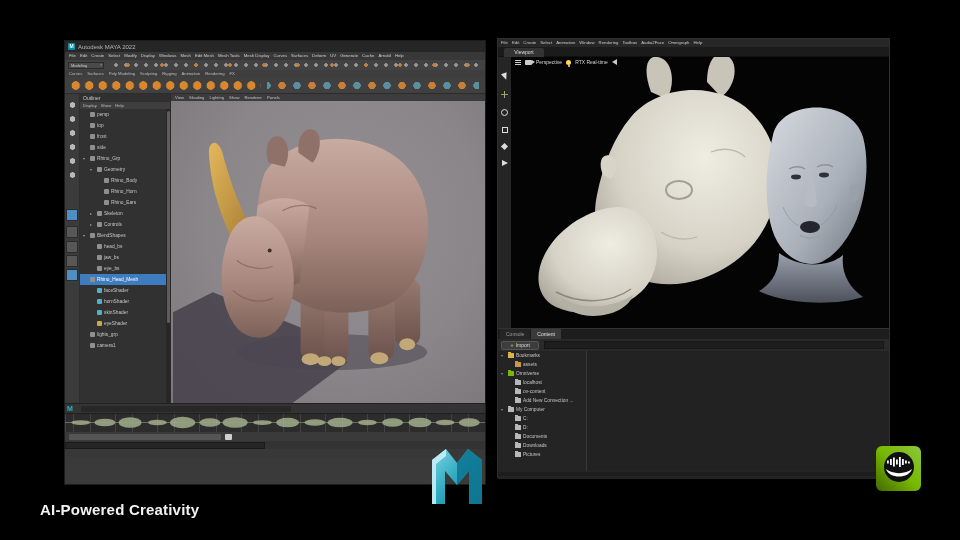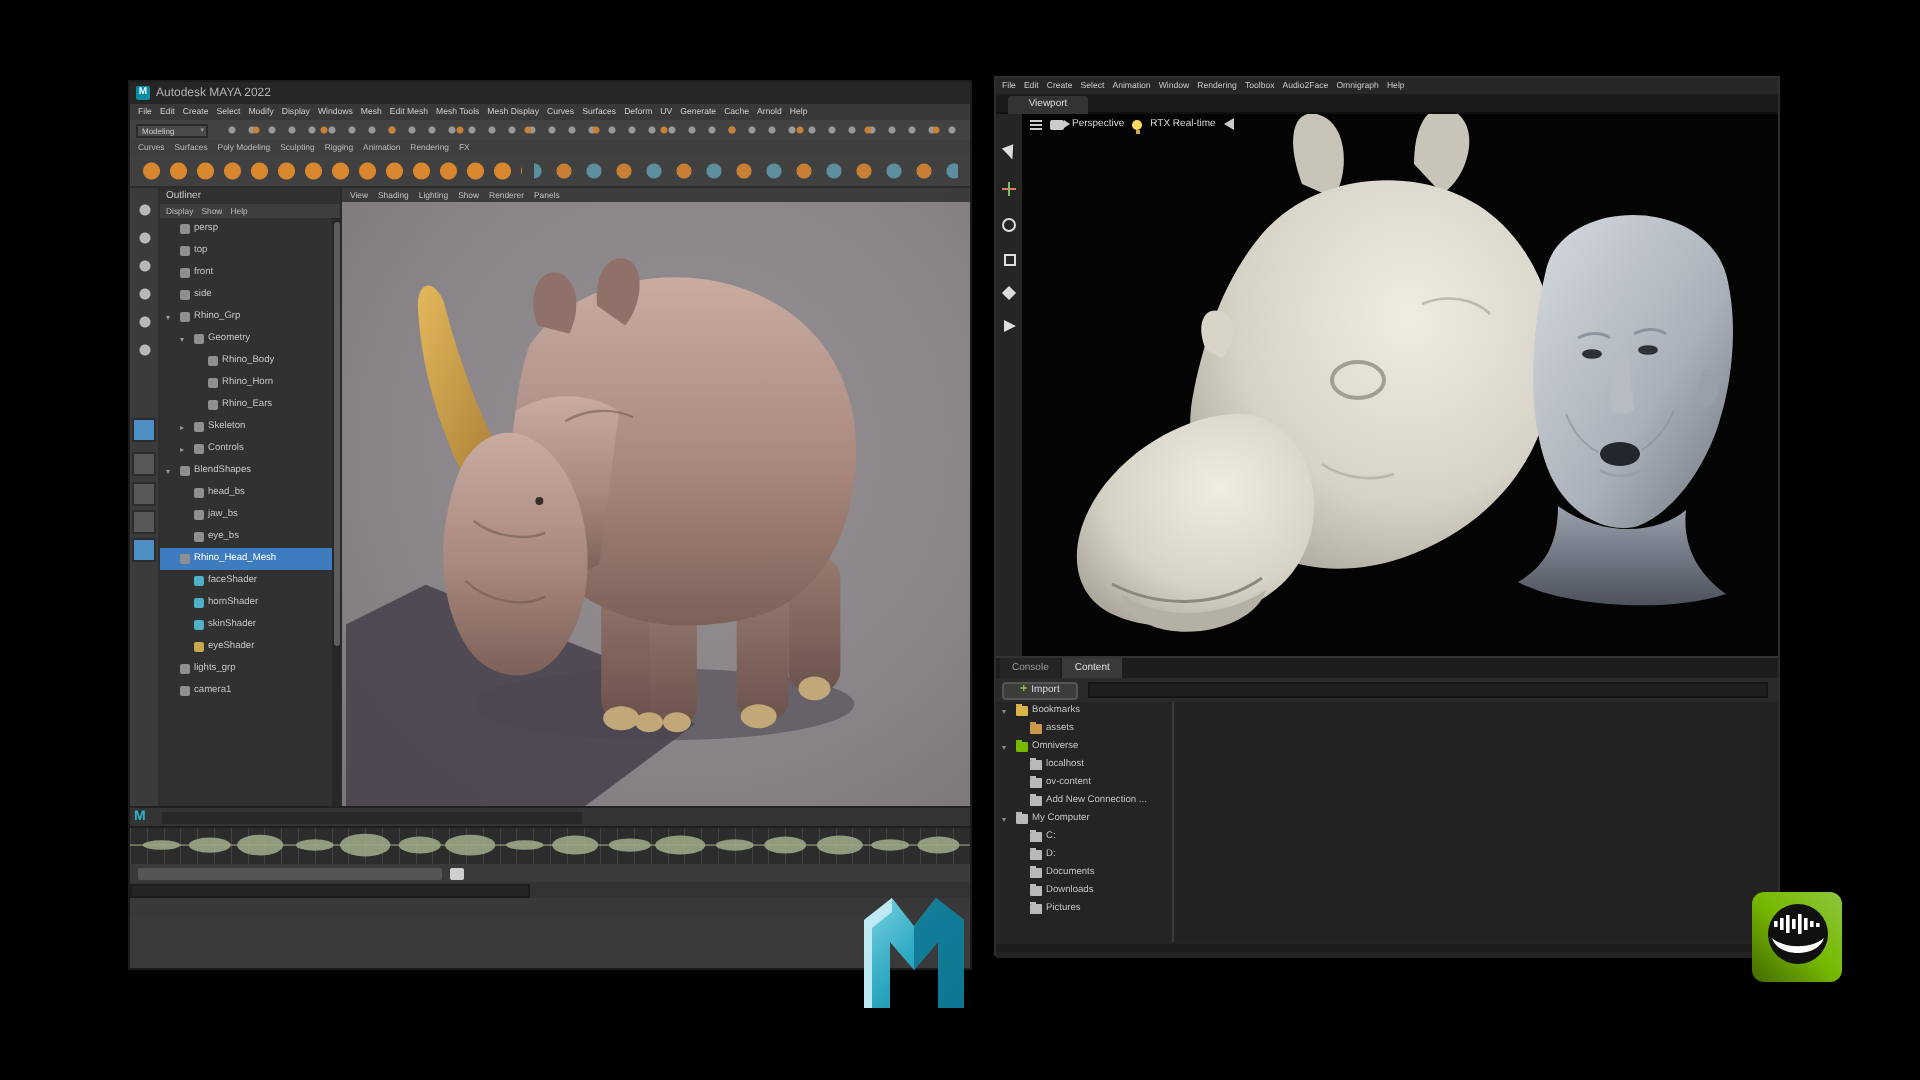--- a/index.html
+++ b/index.html
@@ -605,13 +605,14 @@
         <rect x="20" y="13.5" width="1.8" height="5"></rect>
         <rect x="23" y="11" width="1.8" height="10"></rect>
         <rect x="26" y="13" width="1.8" height="6"></rect>
         <rect x="29" y="14.5" width="1.8" height="3"></rect>
         <rect x="32" y="15.5" width="1.8" height="2"></rect>
       </g>
       <path d="M10,23 C13,33 33,33 36,23 C30,28.5 16,28.5 10,23 Z" fill="#fff"></path>
     </svg>
   </div>
 
+  <div class="caption">AI-Powered Creativity</div>
 </div>
 
 </body></html>

